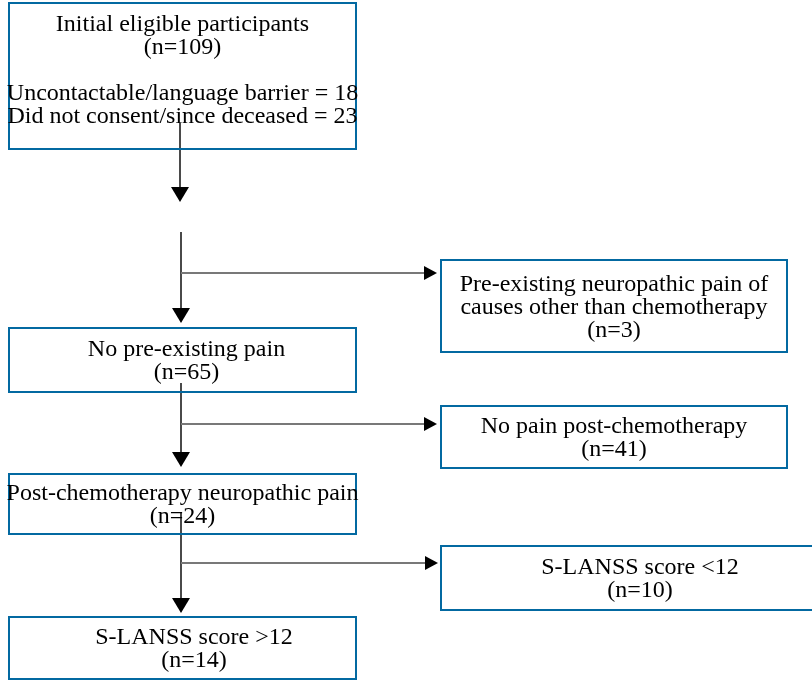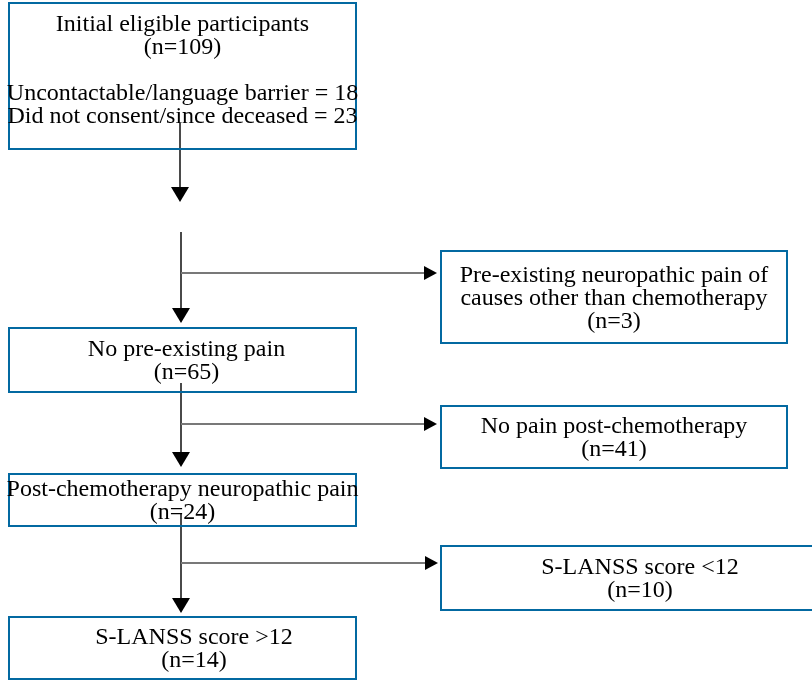--- a/index.html
+++ b/index.html
@@ -32,24 +32,24 @@
   .box .line {
     min-height: 23px;
     white-space: nowrap;
   }
   .box-initial {
     left: 8px; top: 2px; width: 349px; height: 148px;
     justify-content: flex-start;
     padding-top: 8px;
   }
   .box-total        { left: 8px;   top: 206px; width: 349px; height: 42px; }
-  .box-preexisting  { left: 440px; top: 250px; width: 348px; height: 94px; }
+  .box-preexisting  { left: 440px; top: 259px; width: 348px; height: 94px; }
   .box-nopreexist   { left: 8px;   top: 327px; width: 349px; height: 66px; padding-left: 8px; }
   .box-nopainpost   { left: 440px; top: 405px; width: 348px; height: 64px; }
-  .box-postchemo    { left: 8px;   top: 473px; width: 349px; height: 54px; }
+  .box-postchemo    { left: 8px;   top: 473px; width: 349px; height: 62px; }
   .box-slanss-lt    { left: 440px; top: 545px; width: 400px; height: 66px; }
   .box-slanss-gt    { left: 8px;   top: 616px; width: 349px; height: 64px; padding-left: 23px; }
 
   .vline {
     position: absolute;
     width: 2px;
     background: #4a4a4a;
   }
   .hline {
     position: absolute;

